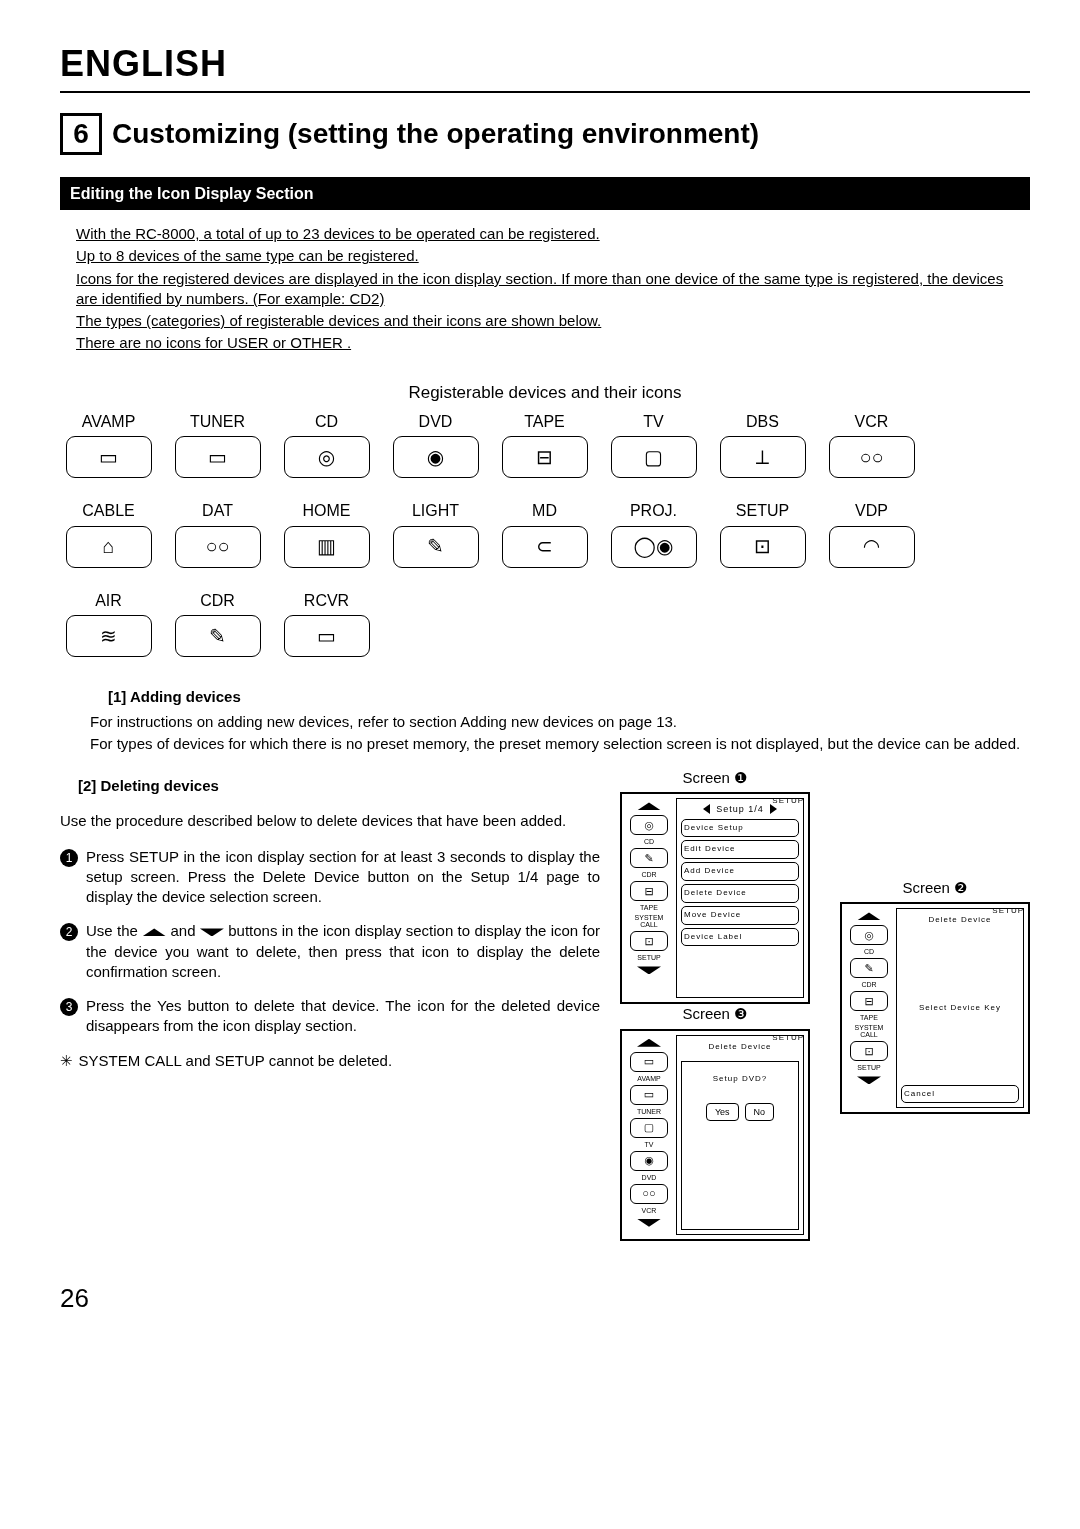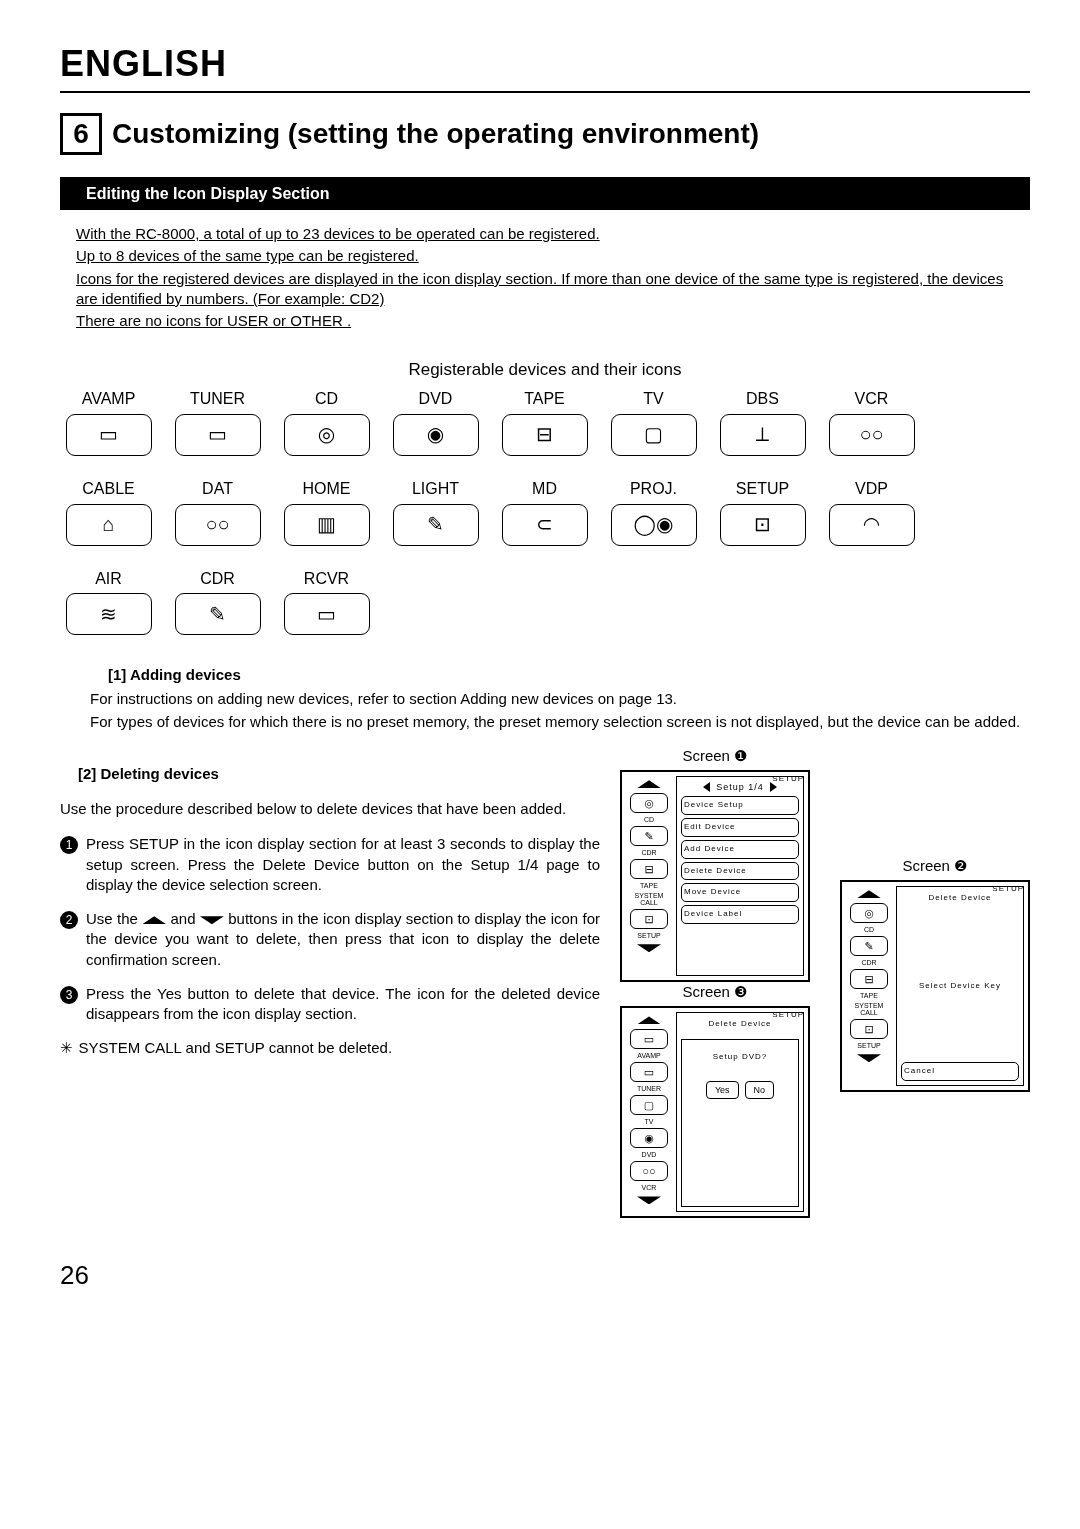--- a/index.html
+++ b/index.html
@@ -36,21 +36,21 @@
     font-weight: bold;
   }
   .section-title {
     font-size: 28px;
     font-weight: bold;
   }
   .black-bar {
     background:#000;
     color:#fff;
     font-weight:bold;
-    padding:6px 26px;
+    padding:6px 10px;
     font-size:16px;
     margin-bottom:14px;
   }
   .intro p { margin: 2px 16px; text-decoration: underline; }
   .icons-caption {
     text-align:center;
     margin-top:28px;
     margin-bottom:6px;
     font-size:17px;
   }
@@ -67,21 +67,21 @@
     border:1.5px solid #000;
     border-radius:9px;
     width:86px;
     height:42px;
     margin:0 auto;
     display:flex;
     align-items:center;
     justify-content:center;
     font-size:20px;
   }
-  .subhead { font-weight:bold; margin-top:18px; margin-bottom:4px;padding-left:48px; }
+  .subhead { font-weight:bold; margin-top:8px; margin-bottom:4px;padding-left:48px; }
   .sub-indent { margin-left:30px; }
   .sub-indent p { margin:2px 0; }
   .two-col {
     display:flex;
     gap:20px;
     margin-top:14px;
   }
   .left-col { flex: 1 1 380px; }
   .right-col { flex: 0 0 auto; display:flex; gap:30px; align-items:flex-start; }
   .screens-col { display:flex; flex-direction:column; }
@@ -156,20 +156,21 @@
   <div class="section-num-box">6</div>
   <div class="section-title">Customizing (setting the operating environment)</div>
 </div>
 
 <div class="black-bar">Editing the Icon Display Section</div>
 
 <div class="intro">
   <p>With the RC-8000, a total of up to 23 devices to be operated can be registered.</p>
   <p>Up to 8 devices of the same type can be registered.</p>
   <p>Icons for the registered devices are displayed in the icon display section.  If more than one device of the same type is registered, the devices are identified by numbers.  (For example:  CD2)</p>
+  <p>The types (categories) of registerable devices and their icons are shown below.</p>
   <p>There are no icons for  USER  or  OTHER .</p>
 </div>
 
 <div class="icons-caption">Registerable devices and their icons</div>
 
 <div class="icon-grid" id="icon-grid">
     <div class="icon-cell">
       <div class="lbl">AVAMP</div>
       <div class="icon-box">▭</div>
     </div>

